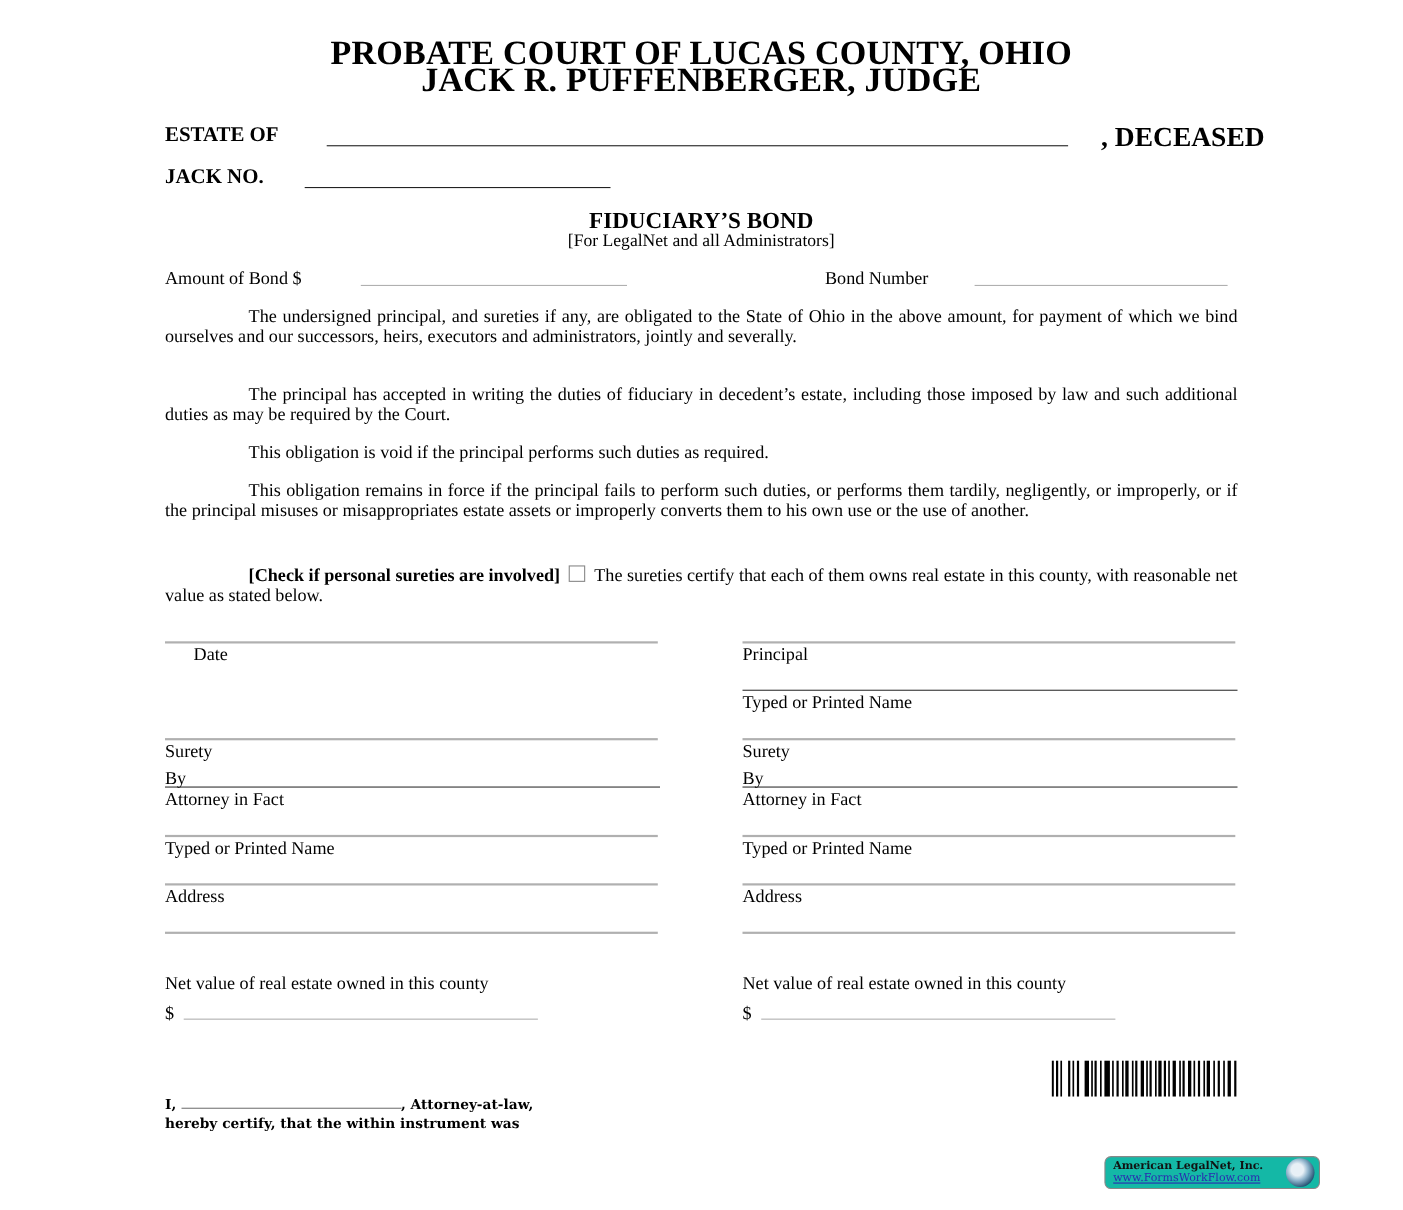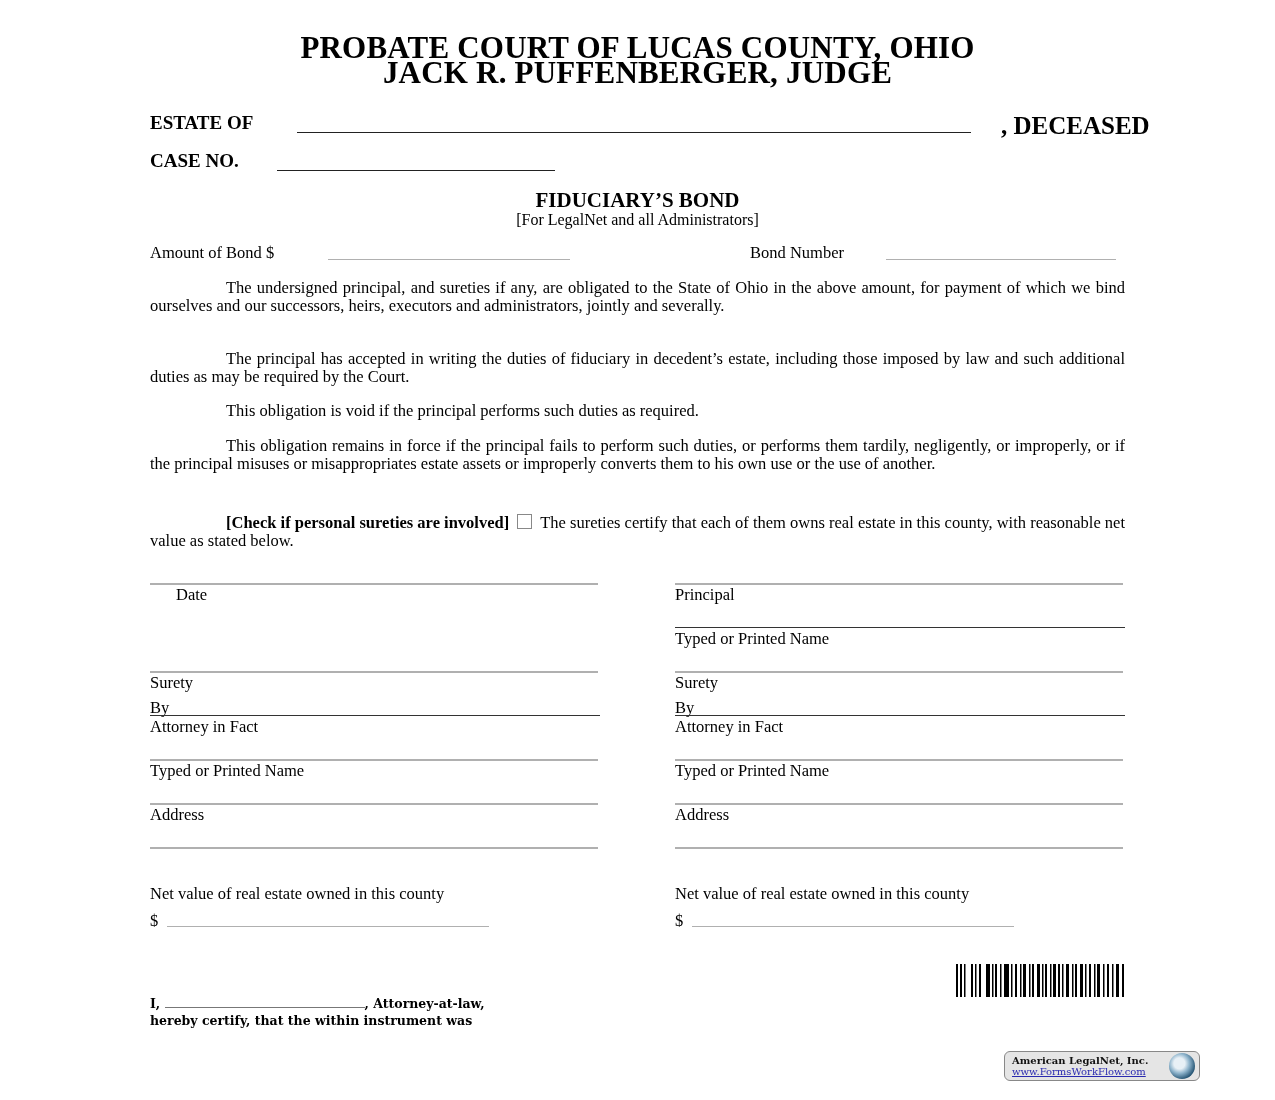--- a/index.html
+++ b/index.html
@@ -11,38 +11,38 @@
   .line-solid { position: absolute; height: 0; border-top: 1.5px solid #333; }
   .line-dotted { position: absolute; height: 0; border-top: 2px solid #b0b0b0; }
   .txt { font-size: 16.5px; line-height: 18px; }
   .para { position: absolute; left: 150px; width: 975px; font-size: 16.5px; line-height: 17.5px; text-align: justify; }
   .indent { text-indent: 76px; }
   .checkbox { display: inline-block; width: 13px; height: 13px; border: 1px solid #888; vertical-align: -1px; margin: 0 4px; background:#fff; }
   .field-label { position: absolute; font-size: 16.5px; }
   .blank { display: inline-block; border-bottom: 1.5px solid #777; vertical-align: baseline; }
   .cert { position: absolute; left: 150px; width: 380px; font-family: "DejaVu Serif", serif; font-weight: bold; font-size: 12.5px; line-height: 16.5px; }
   .footer { position: absolute; left: 488px; top: 1066px; font-family: "DejaVu Serif", serif; font-weight: bold; font-size: 11.5px; margin-top: 44px; }
-  .badge { position: absolute; left: 1004px; top: 1051px; width: 194px; height: 28px; border: 1px solid #888; border-radius: 6px; background: #e5e5e5; }
+  .badge { position: absolute; left: 1004px; top: 1051px; width: 194px; height: 28px; border: 1px solid #888; border-radius: 6px; background: #14b8a6; }
   .badge .t1 { position: absolute; left: 7px; top: 3px; font-family: "DejaVu Serif", serif; font-weight: bold; font-size: 10px; color: #111; }
   .badge .t2 { position: absolute; left: 7px; top: 14px; font-family: "DejaVu Serif", serif; font-size: 10px; color: #2a2ab0; text-decoration: underline; }
   .badge .globe { position: absolute; right: 4px; top: 1px; width: 26px; height: 26px; border-radius: 50%;
     background: radial-gradient(circle at 40% 40%, #e8f0f6 0 25%, #8fb4cc 45%, #1f4f6f 75%, #0b2233 100%); }
   .barcode { position: absolute; left: 956px; top: 964px; height: 33px; width: 170px; }
 </style>
 </head>
 <body>
 
 <div class="abs hdr" style="top:30px;">PROBATE COURT OF LUCAS COUNTY, OHIO</div>
 <div class="abs hdr" style="top:55px;">JACK R. PUFFENBERGER, JUDGE</div>
 
 <div class="abs bold" style="left:150px; top:112px; font-size:19px;">ESTATE OF</div>
 <div class="line-solid" style="left:297px; top:132px; width:674px; border-top-color:#222;"></div>
 <div class="abs bold" style="left:973px; top:112px; font-size:25px;margin-left:28px;">, DECEASED</div>
 
-<div class="abs bold" style="left:150px; top:150px; font-size:19px;">CASE NO.</div>
+<div class="abs bold" style="left:150px; top:150px; font-size:19px;">JACK NO.</div>
 <div class="line-solid" style="left:277px; top:170px; width:278px; border-top-color:#222;"></div>
 
 <div class="abs bold" style="left:0; width:1275px; text-align:center; top:188px; font-size:21px;">FIDUCIARY’S BOND</div>
 <div class="abs" style="left:0; width:1275px; text-align:center; top:211px; font-size:16px;">[For LegalNet and all Administrators]</div>
 
 <div class="abs txt" style="left:150px; top:244px;">Amount of Bond $</div>
 <div class="line-dotted" style="left:328px; top:259px; width:242px; border-top-width:1.5px;"></div>
 <div class="abs txt" style="left:750px; top:244px;">Bond Number</div>
 <div class="line-dotted" style="left:886px; top:259px; width:230px; border-top-width:1.5px;"></div>
 

